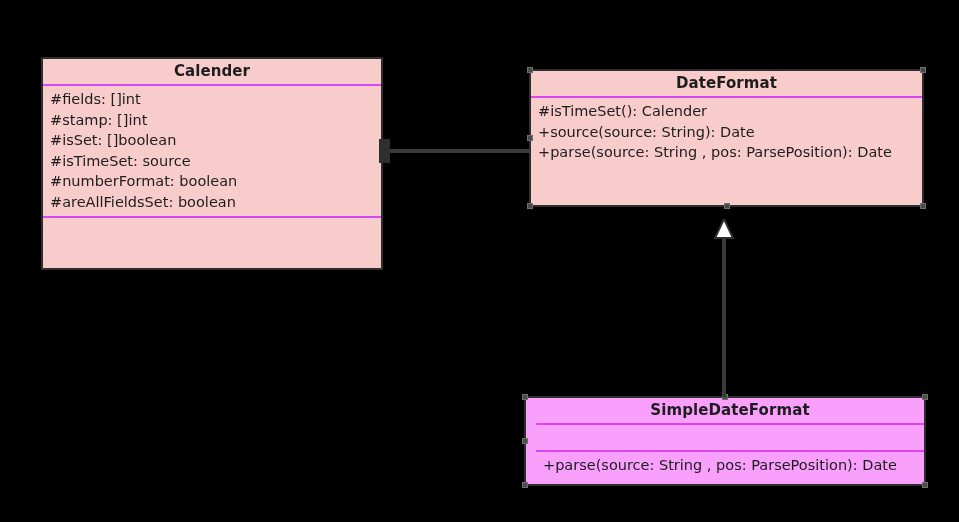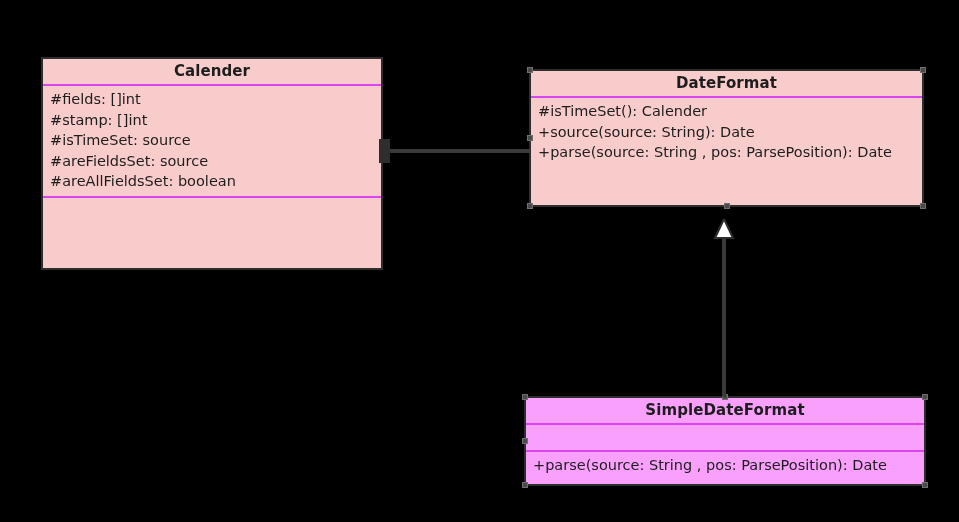--- a/index.html
+++ b/index.html
@@ -47,21 +47,21 @@
   }
   .uml-line {
     font-size: 14.5px;
     color: #1d1d1d;
     line-height: 20.5px;
     white-space: pre;
   }
 
   
   .pal-rose  { background: #f9cccc; }
-  .pal-magenta { background: #f9a0fc; }
+  .pal-magenta { background: #f9a0fc; padding-left: 10px; }
 
   
   #calender-class {
     left: 41px;  top: 57px;
     width: 342px; height: 213px;
   }
   #calender-class .empty-compartment { height: 26px; }
 
   #dateformat-class {
     left: 529px; top: 69px;
@@ -117,22 +117,23 @@
 
 <div id="canvas">
 
   <div class="uml-class pal-rose" id="calender-class">
 
     <div class="compartment uml-title">Calender</div>
 
     <div class="compartment">
       <div class="uml-line">#fields: []int</div>
       <div class="uml-line">#stamp: []int</div>
+      <div class="uml-line">#isSet: []boolean</div>
       <div class="uml-line">#isTimeSet: source</div>
-      <div class="uml-line">#areFieldsSet: source</div>
+      <div class="uml-line">#numberFormat: boolean</div>
       <div class="uml-line">#areAllFieldsSet: boolean</div>
     </div>
 
     <div class="compartment empty-compartment"></div>
   </div>
 
   <div class="uml-class pal-rose" id="dateformat-class">
 
     <div class="compartment uml-title">DateFormat</div>
 

